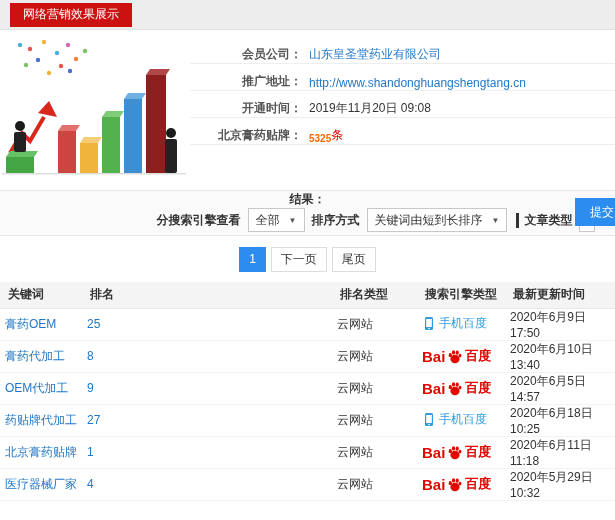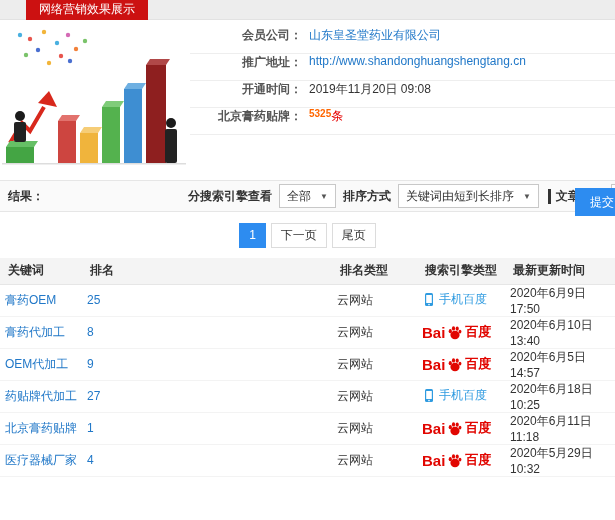--- a/index.html
+++ b/index.html
@@ -1,39 +1,39 @@
 <!DOCTYPE html>
 <html><head>
 <meta charset="utf-8">
 <style>
   * { margin:0; padding:0; box-sizing:border-box; }
   html,body { width:615px; height:520px; overflow:hidden; background:#fff;
     font-family:"Liberation Sans","DejaVu Sans",sans-serif; font-size:12px; color:#333; }
 
   
-  .topbar { height:20px; background:#ededed; border-bottom:1px solid #e2e2e2;
-    padding-left:26px; display:flex; align-items:center; }
+  .topbar { height:30px; background:#ededed; border-bottom:1px solid #e2e2e2;
+    padding-left:10px; display:flex; align-items:center; }
   .red-tab { background:#cc1111; color:#fff; font-size:12px; height:24px;
     display:inline-flex; align-items:center; padding:0 13px; }
 
   
   .info-section { position:relative; height:160px; background:#fff; }
   .promo { position:absolute; left:0; top:3px; width:190px; height:154px; }
   .info-rows { margin-left:190px; padding-top:7px; }
-  .info-row { display:flex; align-items:flex-start; height:27px; border-bottom:1px solid #eeeeee; }
+  .info-row { display:flex; align-items:flex-end; height:27px; border-bottom:1px solid #eeeeee; }
   .info-label { width:112px; text-align:right; color:#555; font-weight:bold; flex:0 0 112px; }
   .info-value { margin-left:7px; color:#333; }
   a.link { color:#2178c8; text-decoration:none; }
   .count { color:#ff6600; font-weight:bold; font-size:10px; }
   .count-unit { color:#e60000; font-size:12px; }
 
   
-  .filter-bar { height:32px; background:#fafafa; border-top:1px solid #e6e6e6;
+  .filter-bar { height:46px; background:#fafafa; border-top:1px solid #e6e6e6;
     border-bottom:1px solid #e6e6e6; display:flex; align-items:center;
-    padding:0 8px; position:relative; }
+    padding:0 8px; position:relative;flex-direction:column; }
   .f-label { font-weight:bold; color:#333; white-space:nowrap; }
   .filter-group { display:flex; align-items:center; margin-left:144px; }
   .sel { border:1px solid #c8c8c8; background:#fff; height:24px; display:inline-flex;
     align-items:center; padding:0 7px; margin:0 7px; cursor:pointer; white-space:nowrap; }
   .sel .arrow { color:#555; margin-left:9px; font-size:8px; }
   .divider { width:3px; height:15px; background:#333; margin:0 5px 0 2px; display:inline-block; }
   .submit-btn { position:absolute; right:-14px; top:7px; height:28px; padding:0 15px;
     background:#2d8cf0; color:#fff; border:none; font-size:12px; cursor:pointer; }
 
   

